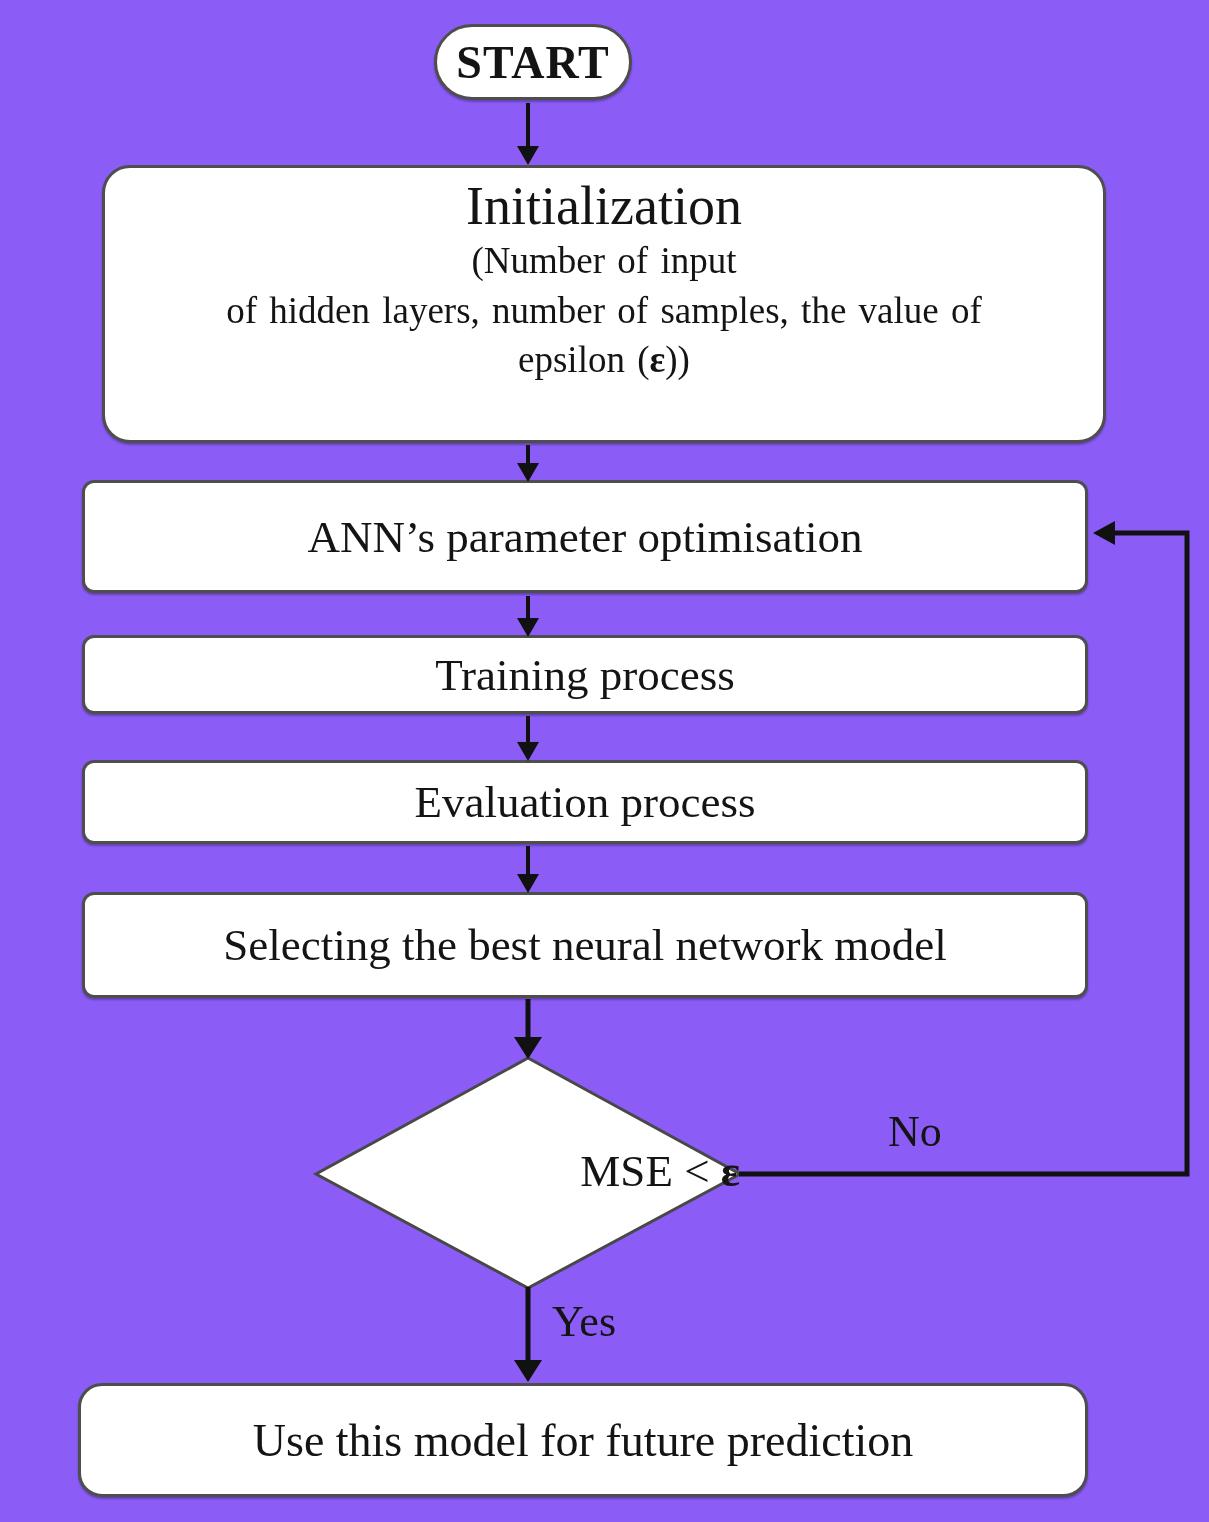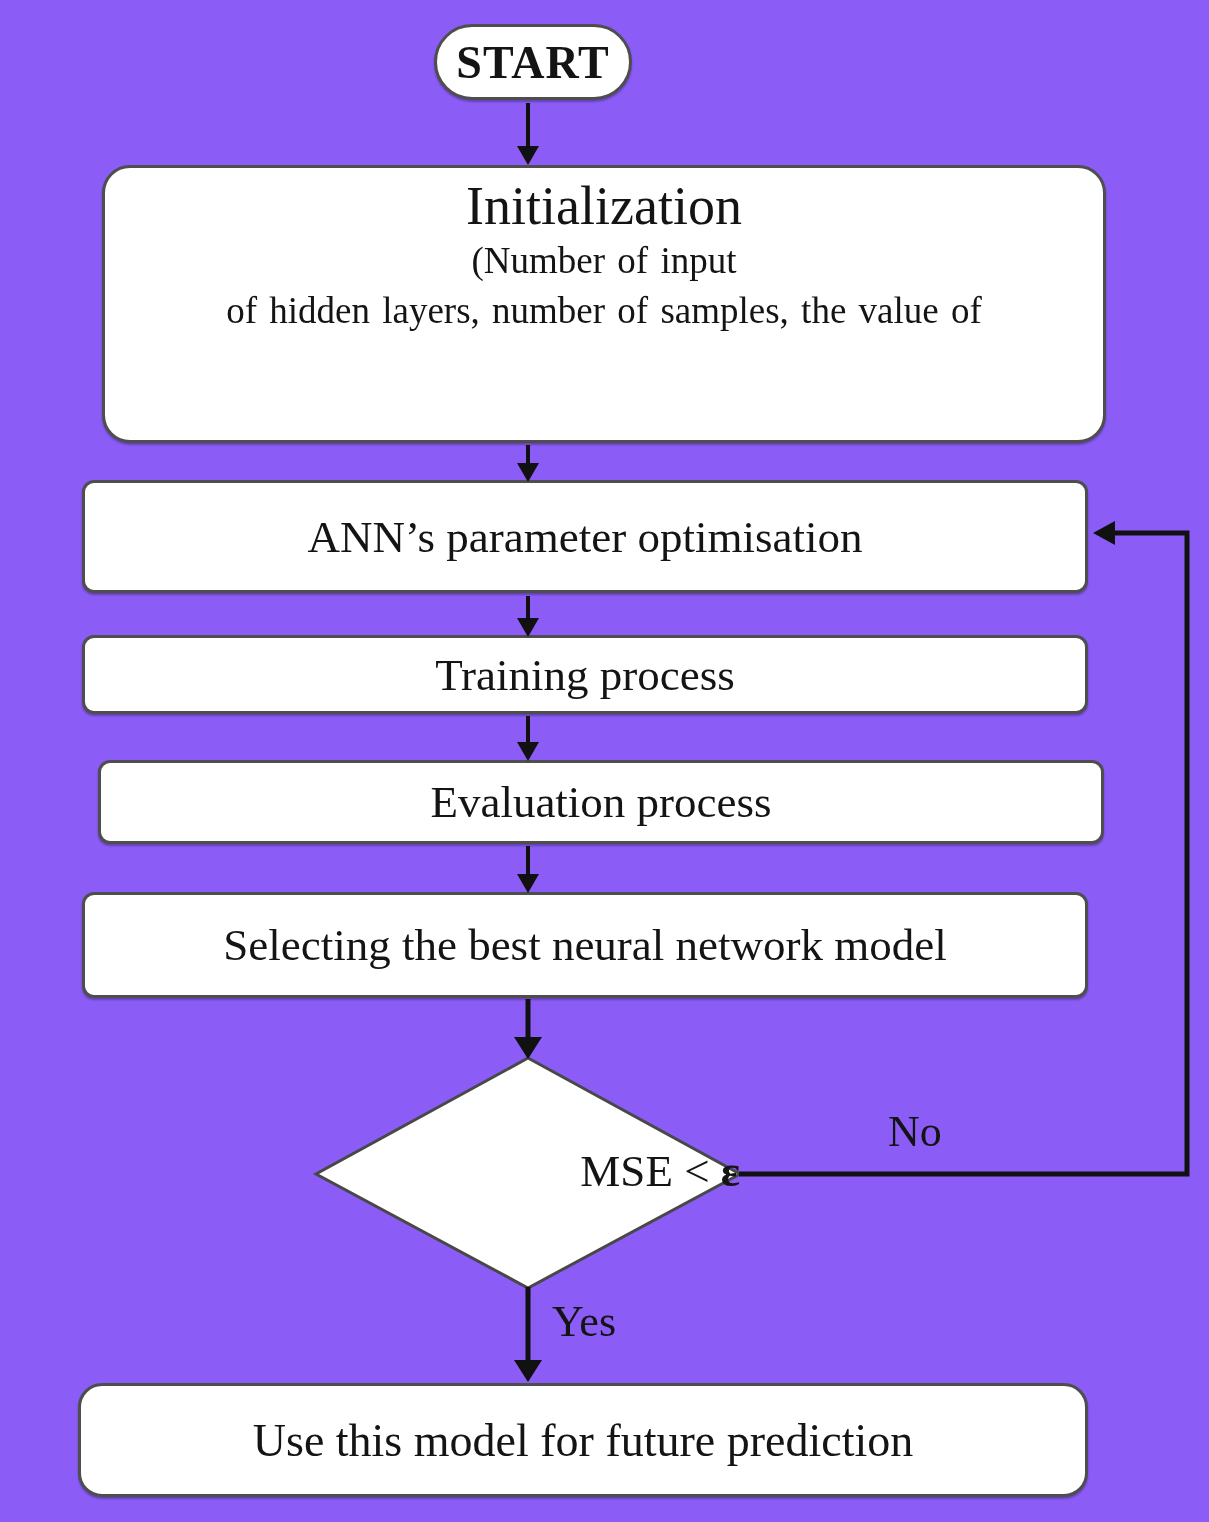--- a/index.html
+++ b/index.html
@@ -39,21 +39,21 @@
     flex-direction: column;
     justify-content: flex-start;
     padding-top: 8px;
     margin-left: 20px;
   }
   .init-title { font-size: 54px; line-height: 1.12; }
   .init-line  { font-size: 37px; line-height: 1.33; word-spacing: 3px; }
   .step { left: 82px; width: 1006px; border-radius: 12px; font-size: 45px; }
   .step-ann        { top: 480px; height: 113px; }
   .step-training   { top: 635px; height: 79px;  }
-  .step-evaluation { top: 760px; height: 84px; margin-left: 16px;  }
+  .step-evaluation { top: 760px; height: 84px;  }
   .step-selecting  { top: 892px; height: 106px; }
   .final {
     left: 78px; top: 1383px; width: 1010px; height: 114px;
     border-radius: 24px; font-size: 46px;
   }
   #connector-layer {
     position: absolute;
     left: 0; top: 0;
     z-index: 2;
     pointer-events: none;
@@ -81,20 +81,21 @@
 <div id="canvas">
 
   <div class="node pill">
     <span>START</span>
   </div>
 
   <div class="node init">
     <div class="init-title">Initialization</div>
     <div class="init-line">(Number of input</div>
     <div class="init-line">of hidden layers, number of samples, the value of</div>
+    <div class="init-line"><span>epsilon (</span><span class="eps">ε</span><span>))</span></div>
   </div>
 
   <div class="node step step-ann">
     <span>ANN’s parameter optimisation</span>
   </div>
   <div class="node step step-training">
     <span>Training process</span>
   </div>
   <div class="node step step-evaluation">
     <span>Evaluation process</span>

